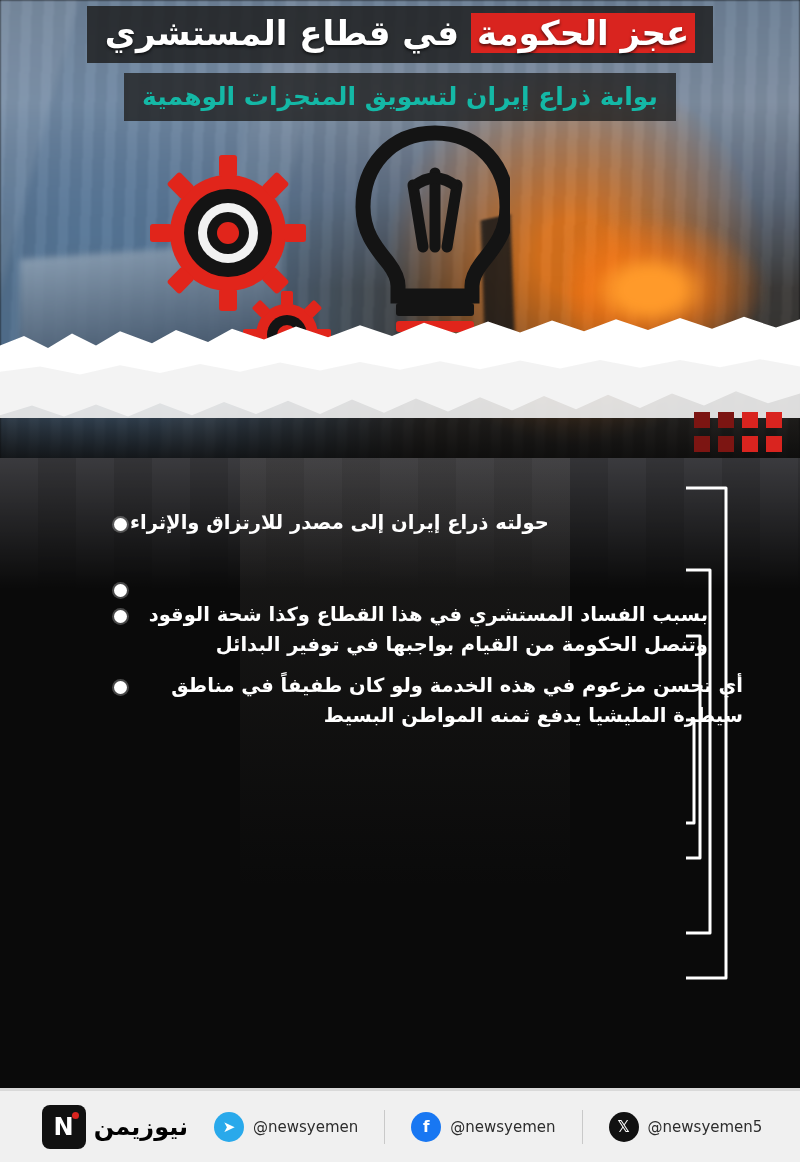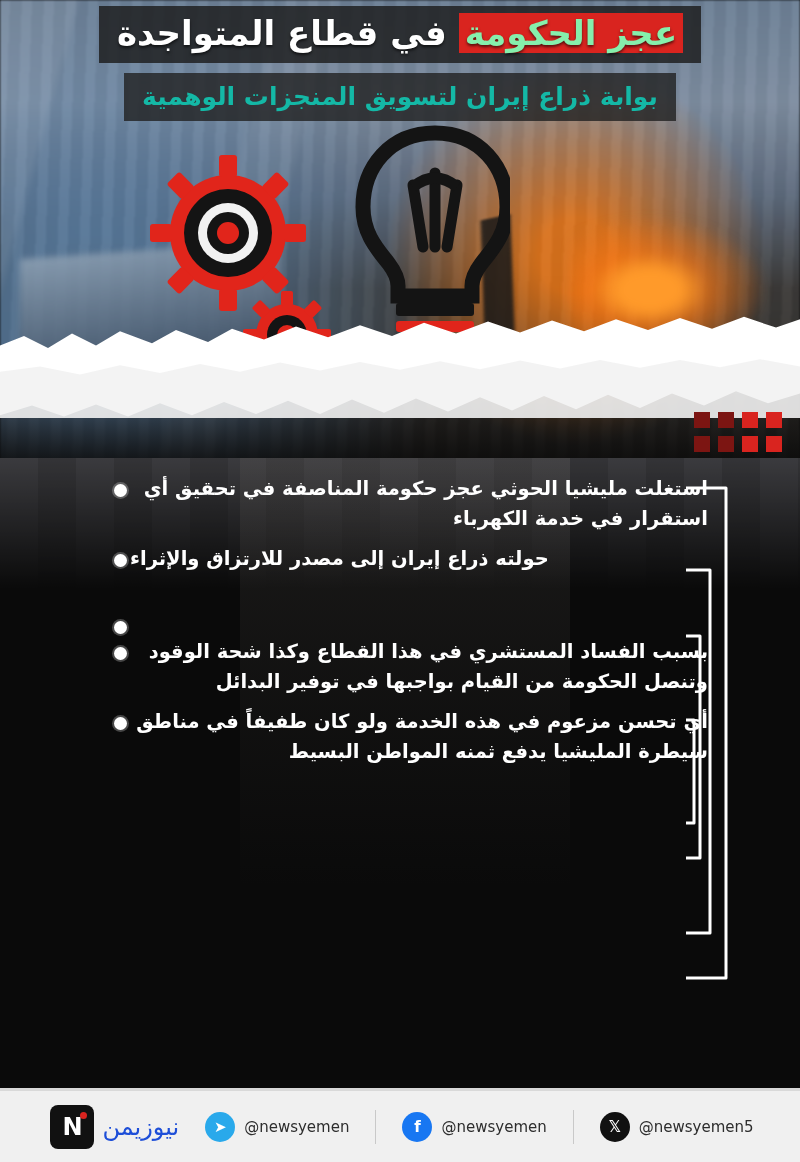--- a/index.html
+++ b/index.html
@@ -102,21 +102,21 @@
     color:#ffffff;
     font-size:34px; font-weight:bold;
     padding:6px 18px 8px 18px;
     letter-spacing:0px;
     line-height:1.25;
     text-shadow:0 2px 3px rgba(0,0,0,.6);
   }
   .title-main .hl{
     background:#d9241f;
     padding:0 6px;
-    color:#86efac;
+    color:#ffffff;
   }
   .title-sub{
     display:inline-block;
     margin-top:10px;
     background: rgba(32,32,32,0.80);
     color:#14b8a6;
     font-size:25px; font-weight:bold;
     padding:8px 18px;
     line-height:1.3;
   }
@@ -200,21 +200,21 @@
     display:flex; align-items:center; justify-content:center;
     color:#fff; font-size:15px; font-weight:bold;
   }
   .badge.x{ background:#111; }
   .badge.fb{ background:#1877f2; }
   .badge.tg{ background:#29a9eb; }
   .brand{
     display:flex; align-items:center; gap:8px;
     margin-left:4px;
   }
-  .brand-name{ color:#1d4ed8; font-size:24px; font-weight:normal; }
+  .brand-name{ color:#000000; font-size:24px; font-weight:bold; }
   .brand-mark{
     width:44px; height:44px; border-radius:8px;
     background:#111; color:#fff;
     display:flex; align-items:center; justify-content:center;
     font-size:24px; font-weight:bold;
     position:relative;
   }
   .brand-mark .dot{
     position:absolute; top:7px; right:7px; width:7px; height:7px;
     background:#d9241f; border-radius:50%;
@@ -282,21 +282,21 @@
         </g>
       </svg>
     </div>
 
     <div class="hero-dark-bottom"></div>
     <div class="torn"></div>
     <div class="torn-2"></div>
 
     <div class="title-wrap">
       <div class="title-main">
-        <span class="hl">عجز الحكومة</span><span> في قطاع المتواجدة</span>
+        <span class="hl">عجز الحكومة</span><span> في قطاع المستشري</span>
       </div>
       <br>
       <div class="title-sub">بوابة ذراع إيران لتسويق المنجزات الوهمية</div>
     </div>
   </div>
 
   <div class="dots">
     <i></i>
       <i></i>
       <i class="dim"></i>
@@ -313,42 +313,38 @@
 
     <svg class="timeline" width="800" height="630" viewBox="0 0 800 630">
       <path d="M686 30 L726 30 L726 520 L686 520" fill="none" stroke="#ffffff" stroke-width="3" stroke-linejoin="round"></path>
       <path d="M686 112 L710 112 L710 475 L686 475" fill="none" stroke="#ffffff" stroke-width="3" stroke-linejoin="round"></path>
       <path d="M686 178 L700 178 L700 400 L686 400" fill="none" stroke="#ffffff" stroke-width="3" stroke-linejoin="round"></path>
       <path d="M686 262 L694 262 L694 365 L686 365" fill="none" stroke="#ffffff" stroke-width="3" stroke-linejoin="round"></path>
     </svg>
 
     <div class="points">
 
-      <div class="point" style="margin-top:4px;">
-        <span class="node"></span>
-        <div class="txt">استغلت مليشيا الحوثي عجز حكومة المناصفة في تحقيق أي استقرار في خدمة الكهرباء</div>
-      </div>
-
-      <div class="point" style="">
+
+      <div class="point" style="margin-top:38px;">
         <span class="node"></span>
         <div class="txt">حولته ذراع إيران إلى مصدر للارتزاق والإثراء</div>
       </div>
 
       <div class="point" style="margin-top:36px;">
         <span class="node"></span>
       </div>
 
       <div class="point" style="margin-top:26px;">
         <span class="node"></span>
         <div class="txt">بسبب الفساد المستشري في هذا القطاع وكذا شحة الوقود وتنصل الحكومة من القيام بواجبها في توفير البدائل</div>
       </div>
 
 
 
-      <div class="point" style="">
+      <div class="point" style="justify-content:center;">
         <span class="node"></span>
         <div class="txt">أي تحسن مزعوم في هذه الخدمة ولو كان طفيفاً في مناطق سيطرة المليشيا يدفع ثمنه المواطن البسيط</div>
       </div>
 
     </div>
   </div>
 
   <div class="footer">
     <div class="social">
       <span class="badge x">𝕏</span>

